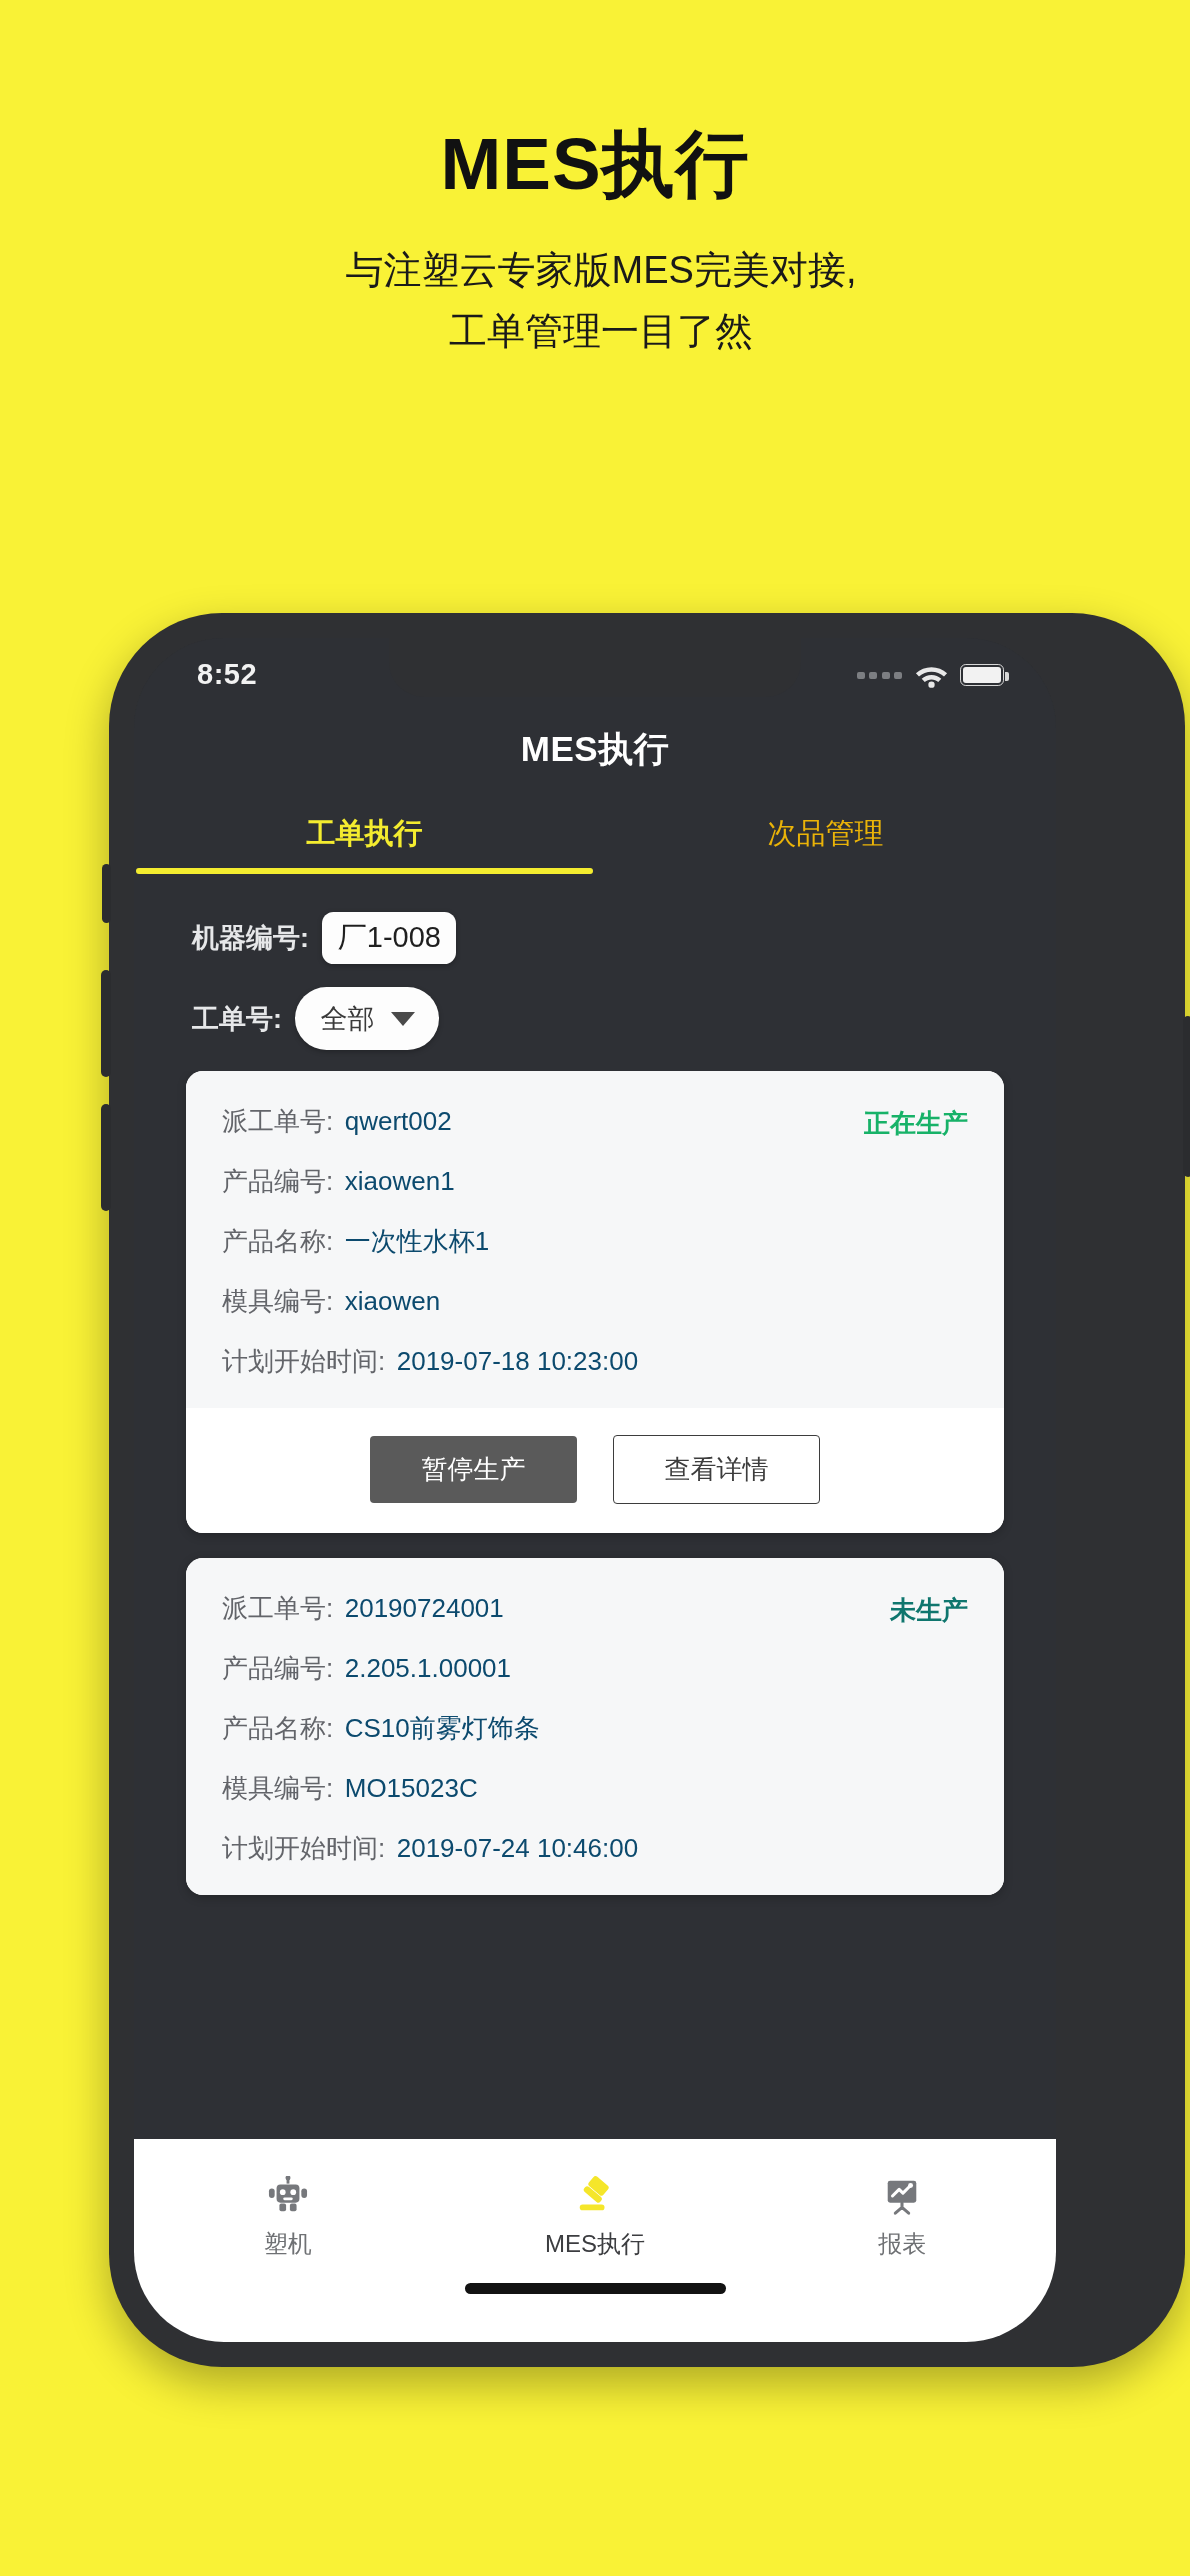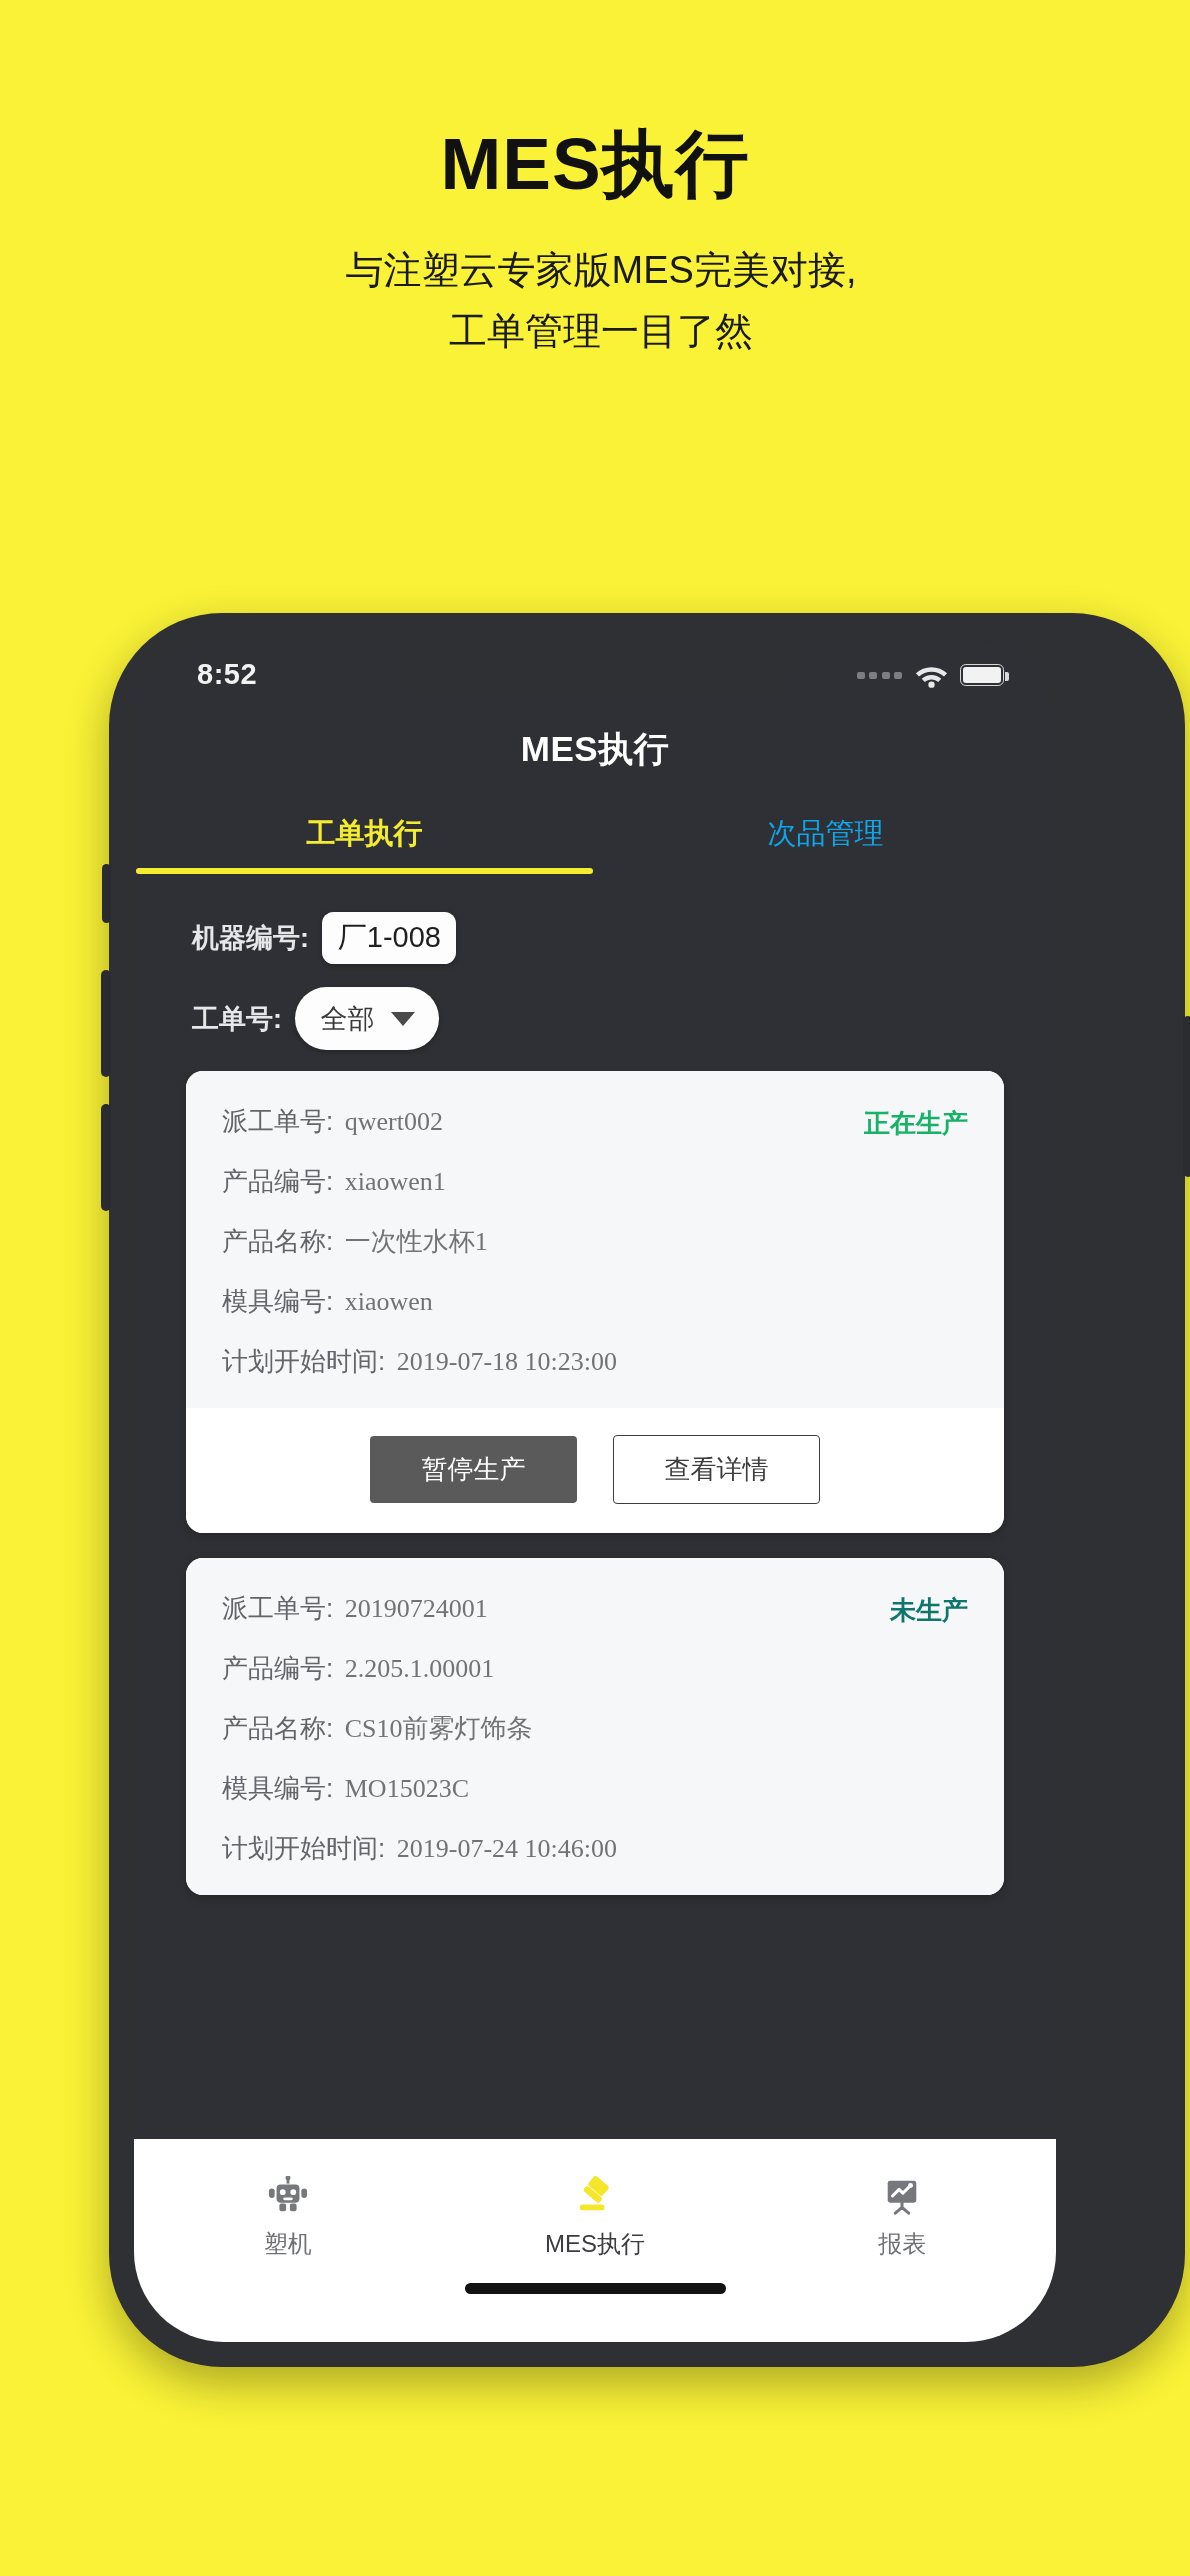--- a/index.html
+++ b/index.html
@@ -142,21 +142,21 @@
     background: #2e3035;
     display: flex;
     position: relative;
   }
   .tab {
     flex: 1 1 50%;
     display: flex;
     align-items: center;
     justify-content: center;
     font-size: 29px;
-    color: #0ea5e9;
+    color: #eab308;
     font-weight: 500;
     position: relative;
   }
   .tab.active { color: #f4ec2f; font-weight: 700; }
   .tab.active::after {
     content: "";
     position: absolute;
     bottom: 0;
     left: 1.9px; right: 1.9px;
     height: 5.8px;
@@ -242,21 +242,21 @@
   .st-running { color: #17b268; margin-left: 26px; }
   .st-idle { color: #0f766e; }
   .kv {
     display: flex;
     align-items: baseline;
     margin-bottom: 25px;
     font-size: 26px;
   }
   .kv:last-child { margin-bottom: 0; }
   .kv .k { color: #63656a; white-space: nowrap; }
-  .kv .v { color: #737373; margin-left: 11.5px; font-family: Liberation Serif, serif; }
+  .kv .v { color: #0c4a6e; margin-left: 11.5px; }
   .card-actions {
     background: #ffffff;
     display: flex;
     align-items: center;
     justify-content: center;
     gap: 36px;
     padding: 27px 0 29px 0;
   }
   .btn {
     font-size: 26px;

